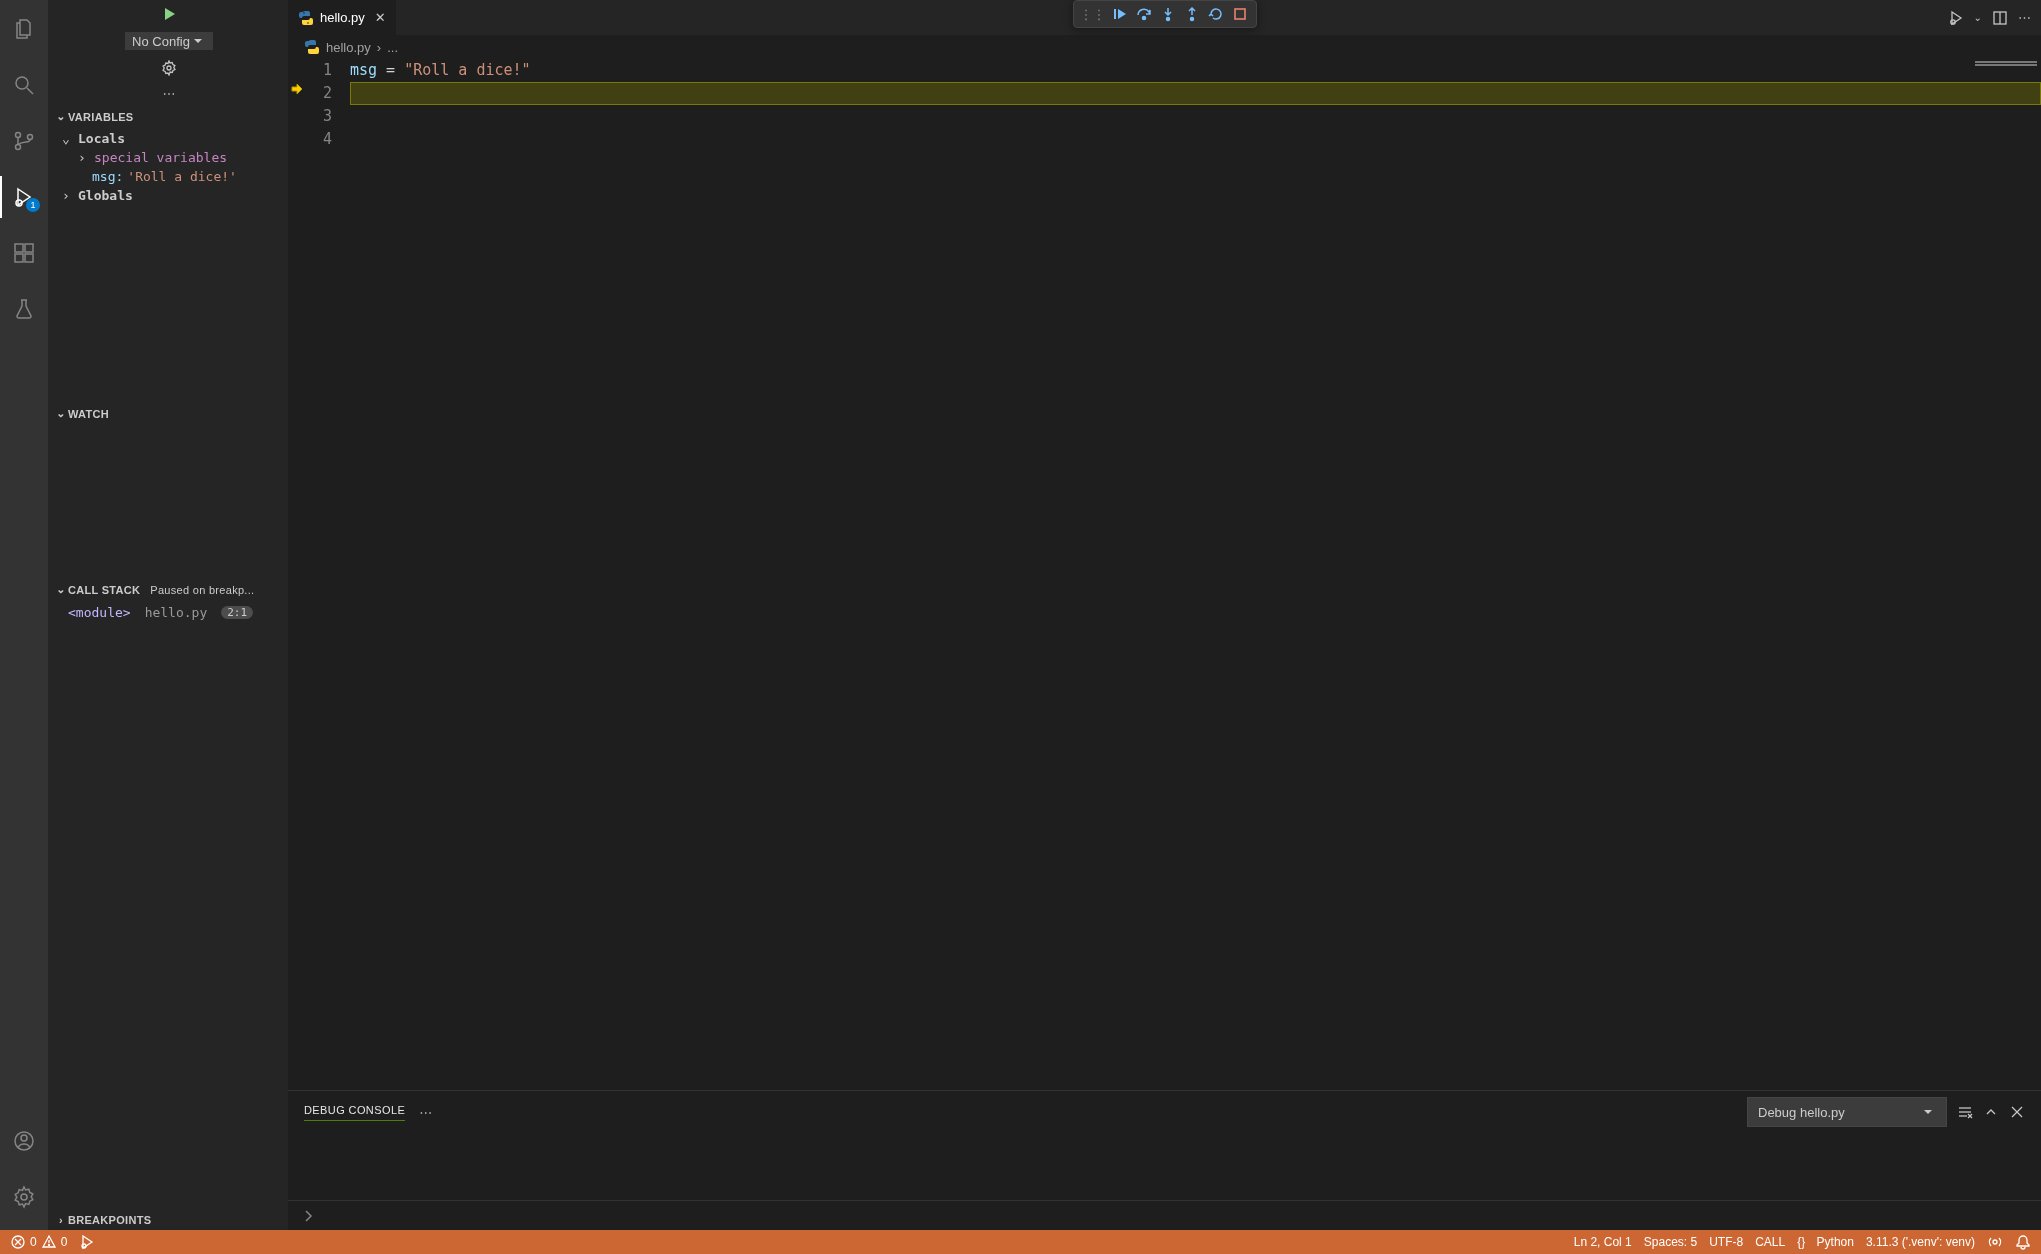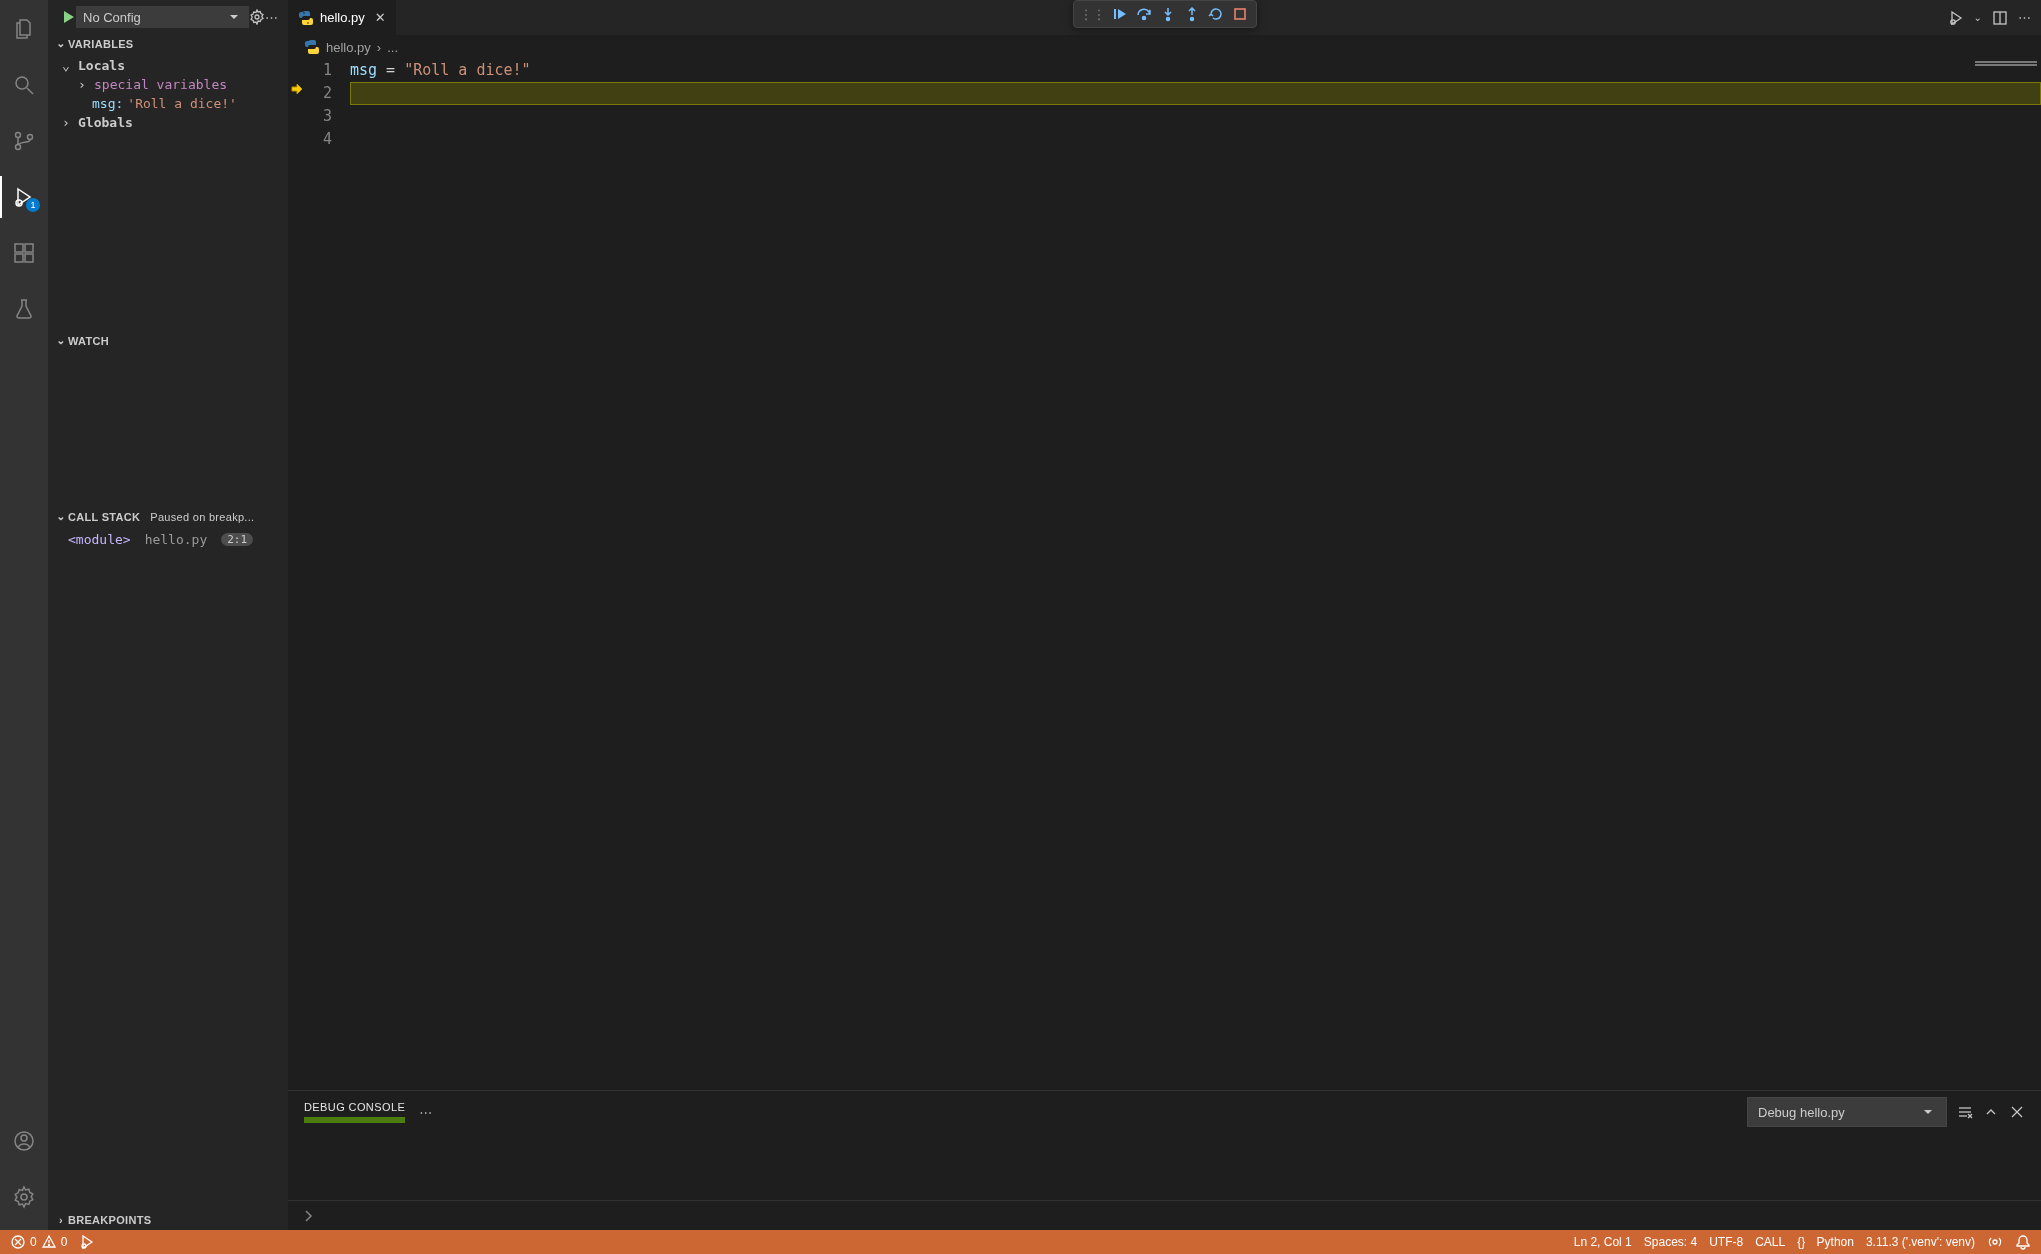--- a/index.html
+++ b/index.html
@@ -11,21 +11,21 @@
   .activity-bar { width: 48px; background: #333333; display: flex; flex-direction: column; align-items: center; padding-top: 8px; }
   .activity-bar .top { flex: 1; display: flex; flex-direction: column; align-items: center; gap: 14px; }
   .activity-bar .bottom { display: flex; flex-direction: column; align-items: center; gap: 14px; padding-bottom: 12px; }
   .activity-item { width: 48px; height: 42px; display: flex; align-items: center; justify-content: center; color: #858585; cursor: pointer; position: relative; }
   .activity-item.active { color: #ffffff; }
   .activity-item.active::before { content: ""; position: absolute; left: 0; top: 0; width: 2px; height: 100%; background: #ffffff; }
   .activity-badge { position: absolute; bottom: 6px; right: 8px; background: #007acc; color: #fff; border-radius: 10px; font-size: 9px; min-width: 14px; height: 14px; display: flex; align-items: center; justify-content: center; padding: 0 3px; }
   
   
   .sidebar { width: 240px; background: #252526; display: flex; flex-direction: column; font-size: 13px; }
-  .sidebar-header { display: flex; align-items: center; padding: 6px 10px 4px 12px; gap: 0; }
+  .sidebar-header { display: flex; align-items: center; padding: 6px 10px 4px 12px; gap: 10px; flex-direction: column; }
   .run-btn { color: #89d185; }
   .config-select { flex: 1; background: #3c3c3c; border: 1px solid #3c3c3c; color: #ccc; font-size: 13px; height: 22px; display: flex; align-items: center; justify-content: space-between; padding: 0 6px; }
   .panel-section { border-top: 1px solid #1e1e1e00; }
   .section-header { display: flex; align-items: center; padding: 4px 6px; font-size: 11px; font-weight: 700; color: #cccccc; letter-spacing: 0.3px; cursor: pointer; }
   .section-header .chev { width: 14px; display: inline-flex; justify-content: center; color: #ccc; }
   .section-header .status { font-size: 11px; font-weight: 400; color: #ccc; margin-left: 10px; text-transform: none; overflow: hidden; text-overflow: ellipsis; white-space: nowrap; }
   .section-body { padding: 2px 0; }
   .tree-row { display: flex; align-items: center; padding: 2px 8px 2px 18px; gap: 4px; font-family: Menlo, Consolas, monospace; font-size: 13px; color: #ccc; cursor: default; white-space: nowrap; }
   .tree-row .chev { width: 12px; color: #ccc; }
   .var-name { color: #9cdcfe; }
@@ -69,21 +69,21 @@
   .tok-op { color: #d4d4d4; }
   .tok-str { color: #ce9178; }
   .tok-fn { color: #dcdcaa; }
   .tok-punc { color: #d4d4d4; }
   .minimap { position: absolute; top: 0; right: 0; width: 70px; height: 100%; }
   .minimap .mm-hl { position: absolute; left: 4px; right: 4px; height: 2px; background: #777; }
   
   
   .panel { height: 140px; border-top: 1px solid #333; display: flex; flex-direction: column; background: #1e1e1e; }
   .panel-titlebar { display: flex; align-items: center; padding: 6px 16px; gap: 14px; }
-  .panel-tab { font-size: 11px; letter-spacing: 0.4px; color: #e7e7e7; padding-bottom: 4px; border-bottom: 6px solid #4d7c0f; cursor: pointer; text-align: center; }
+  .panel-tab { font-size: 11px; letter-spacing: 0.4px; color: #e7e7e7; padding-bottom: 4px; border-bottom: 1px solid #4d7c0f; cursor: pointer; text-align: center; }
   .panel-ell { color: #c5c5c5; cursor: pointer; }
   .panel-right { margin-left: auto; display: flex; align-items: center; gap: 10px; }
   .filter-input { background: #3c3c3c; border: none; color: #ccc; height: 26px; width: 460px; padding: 0 10px; font-size: 13px; outline: none; }
   .session-select { background: #3c3c3c; border: 1px solid #454545; color: #ccc; height: 30px; width: 200px; padding: 0 10px; font-size: 13px; display: flex; align-items: center; justify-content: space-between; cursor: pointer; }
   .panel-actions { display: flex; gap: 10px; color: #c5c5c5; }
   .panel-repl { border-top: 1px solid #333; height: 30px; display: flex; align-items: center; padding: 0 12px; color: #858585; margin-top: auto; }
   
   
   .status-bar { height: 24px; background: #cc6633; color: #ffffff; display: flex; align-items: center; font-size: 12px; padding: 0 10px; gap: 12px; }
   .status-bar .spacer { flex: 1; }
@@ -399,21 +399,21 @@
       <span>0</span>
     </span>
     <span class="status-item">
         <svg class="icon16" viewBox="0 0 16 16" fill="none" stroke="currentColor" stroke-width="1.3">
           <path d="M4 2l9 6-9 6z"></path>
           <circle cx="5" cy="12" r="2"></circle>
         </svg>
       </span>
     <span class="spacer"></span>
     <span class="status-item">Ln 2, Col 1</span>
-    <span class="status-item">Spaces: 4</span>
+    <span class="status-item">Spaces: 5</span>
     <span class="status-item">UTF-8</span>
     <span class="status-item">CALL</span>
     <span class="status-item">
       <span>{}</span>&nbsp;<span>Python</span>
     </span>
     <span class="status-item">3.11.3 ('.venv': venv)</span>
     <span class="status-item">
         <svg class="icon16" viewBox="0 0 16 16" fill="none" stroke="currentColor" stroke-width="1.3">
           <circle cx="8" cy="8" r="2"></circle>
           <path d="M4 4a6 6 0 0 0 0 8M12 4a6 6 0 0 1 0 8"></path>

